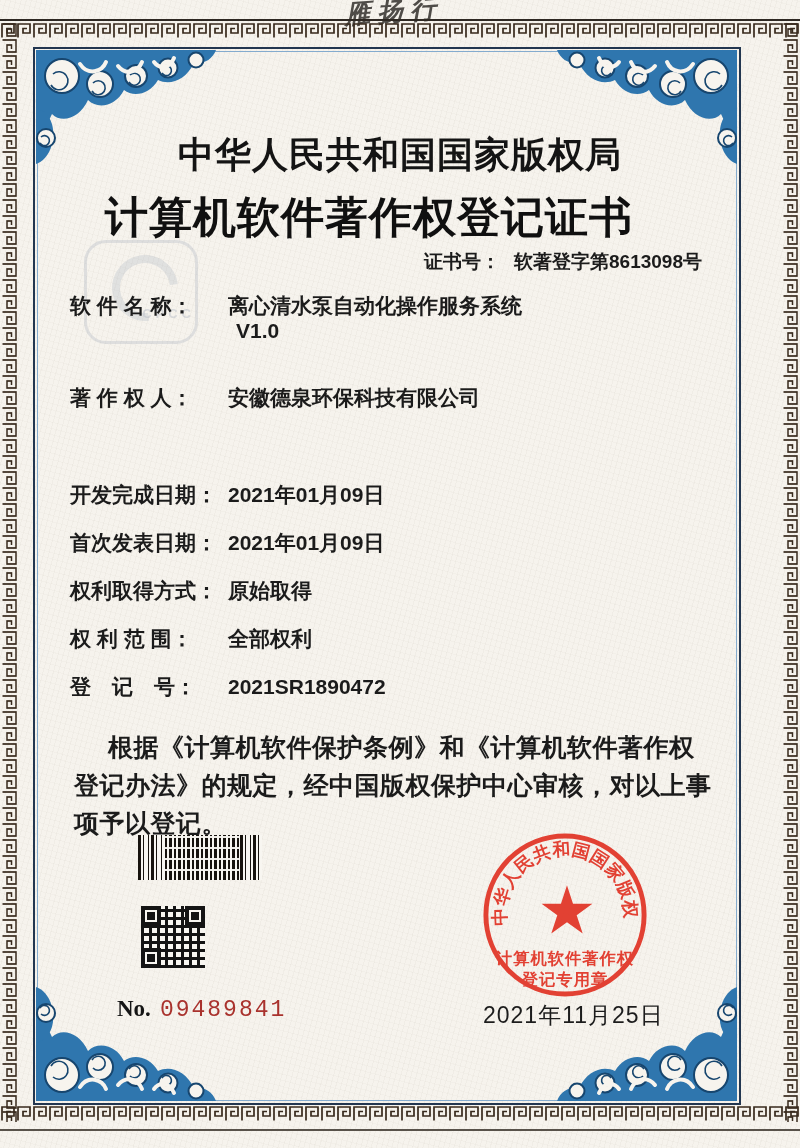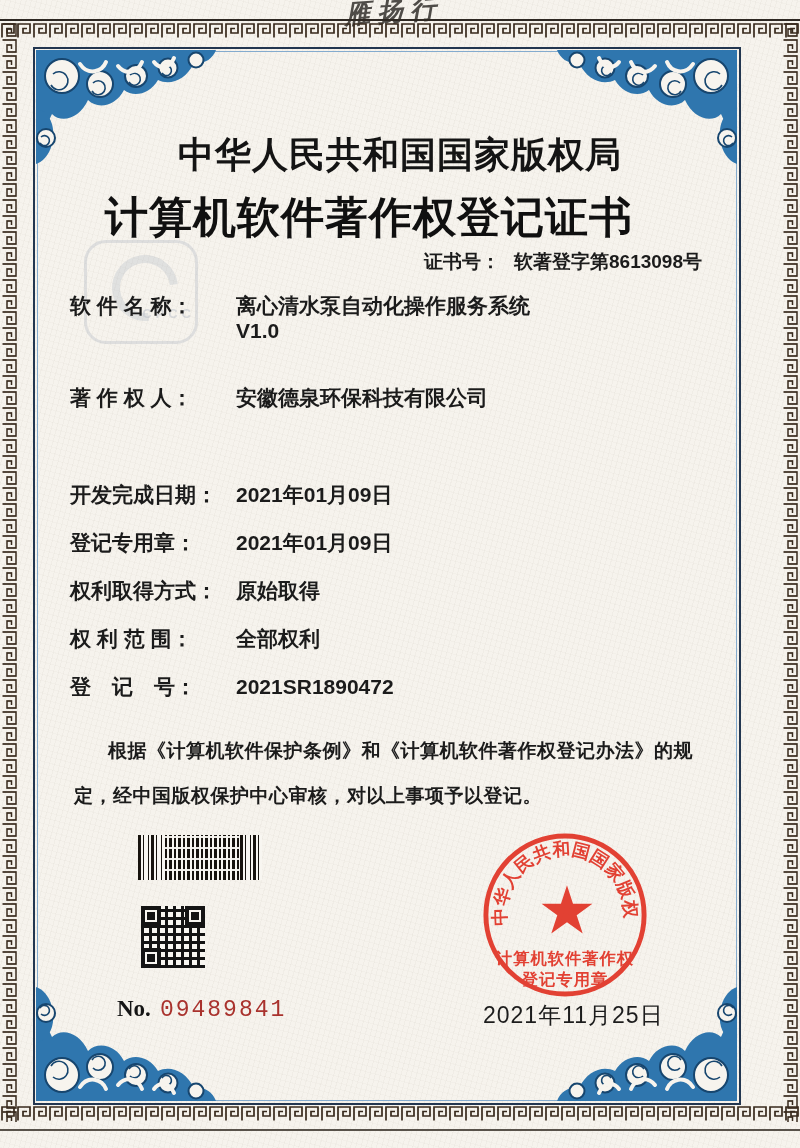--- a/index.html
+++ b/index.html
@@ -42,26 +42,26 @@
   
   .authority{left:0;top:131px;width:800px;text-align:center;font-size:36px;font-weight:bold;
     letter-spacing:1px;font-family:"Liberation Serif","DejaVu Serif",serif;color:#141414;z-index:3;}
   .cert-title{left:0;top:189px;width:738px;text-align:center;font-size:43px;font-weight:bold;
     letter-spacing:1px;font-family:"Liberation Serif","DejaVu Serif",serif;color:#101010;z-index:3;}
   .cert-no{right:98px;top:249px;font-size:19px;font-weight:bold;z-index:3;}
   .cert-no .val{margin-left:14px;}
   
   .row{position:absolute;left:70px;font-size:21px;font-weight:bold;z-index:3;white-space:nowrap;}
   .row .lbl{display:inline-block;width:158px;}
-  .row .val{margin-left:8px;}
+  .row .val{}
   .row .val2{position:absolute;left:166px;top:27px;}
   .r0{top:292px;} .r1{top:384px;} .r2{top:481px;} .r3{top:529px;}
   .r4{top:577px;} .r5{top:625px;} .r6{top:673px;}
   
-  .paragraph{left:74px;top:728px;width:645px;font-size:19px;font-weight:bold;line-height:45px;
+  .paragraph{left:74px;top:728px;width:645px;font-size:25px;font-weight:bold;line-height:38px;
     text-indent:34px;letter-spacing:.5px;z-index:3;}
   
   .barcode{left:138px;top:835px;width:124px;height:45px;z-index:3;background:#f8f6f1;}
   .bc-left,.bc-right{position:absolute;top:0;bottom:0;background:
     repeating-linear-gradient(90deg,#17130e 0 3px,transparent 3px 5px,#17130e 5px 6px,transparent 6px 10px,#17130e 10px 11px,transparent 11px 13px);}
   .bc-left{left:0;width:26px;} .bc-right{right:0;width:22px;}
   .bc-mid{position:absolute;left:27px;right:23px;top:0;bottom:0;background-image:
     repeating-linear-gradient(0deg, rgba(248,246,241,0) 0 9px, rgba(248,246,241,.95) 9px 11px),
     repeating-linear-gradient(90deg,#17130e 0 2px, transparent 2px 4px, #17130e 4px 7px, transparent 7px 9px);}
   
@@ -179,21 +179,21 @@
     <span class="lbl">软 件 名 称：</span><span class="val">离心清水泵自动化操作服务系统</span>
     <span class="val2">V1.0</span>
   </div>
   <div class="row r1">
     <span class="lbl">著 作 权 人：</span><span class="val">安徽德泉环保科技有限公司</span>
   </div>
   <div class="row r2">
     <span class="lbl">开发完成日期：</span><span class="val">2021年01月09日</span>
   </div>
   <div class="row r3">
-    <span class="lbl">登记专用章：</span><span class="val">2021年01月09日</span>
+    <span class="lbl">首次发表日期：</span><span class="val">2021年01月09日</span>
   </div>
   <div class="row r4">
     <span class="lbl">权利取得方式：</span><span class="val">原始取得</span>
   </div>
   <div class="row r5">
     <span class="lbl">权 利 范 围：</span><span class="val">全部权利</span>
   </div>
   <div class="row r6">
     <span class="lbl">登　记　号：</span><span class="val">2021SR1890472</span>
   </div>

